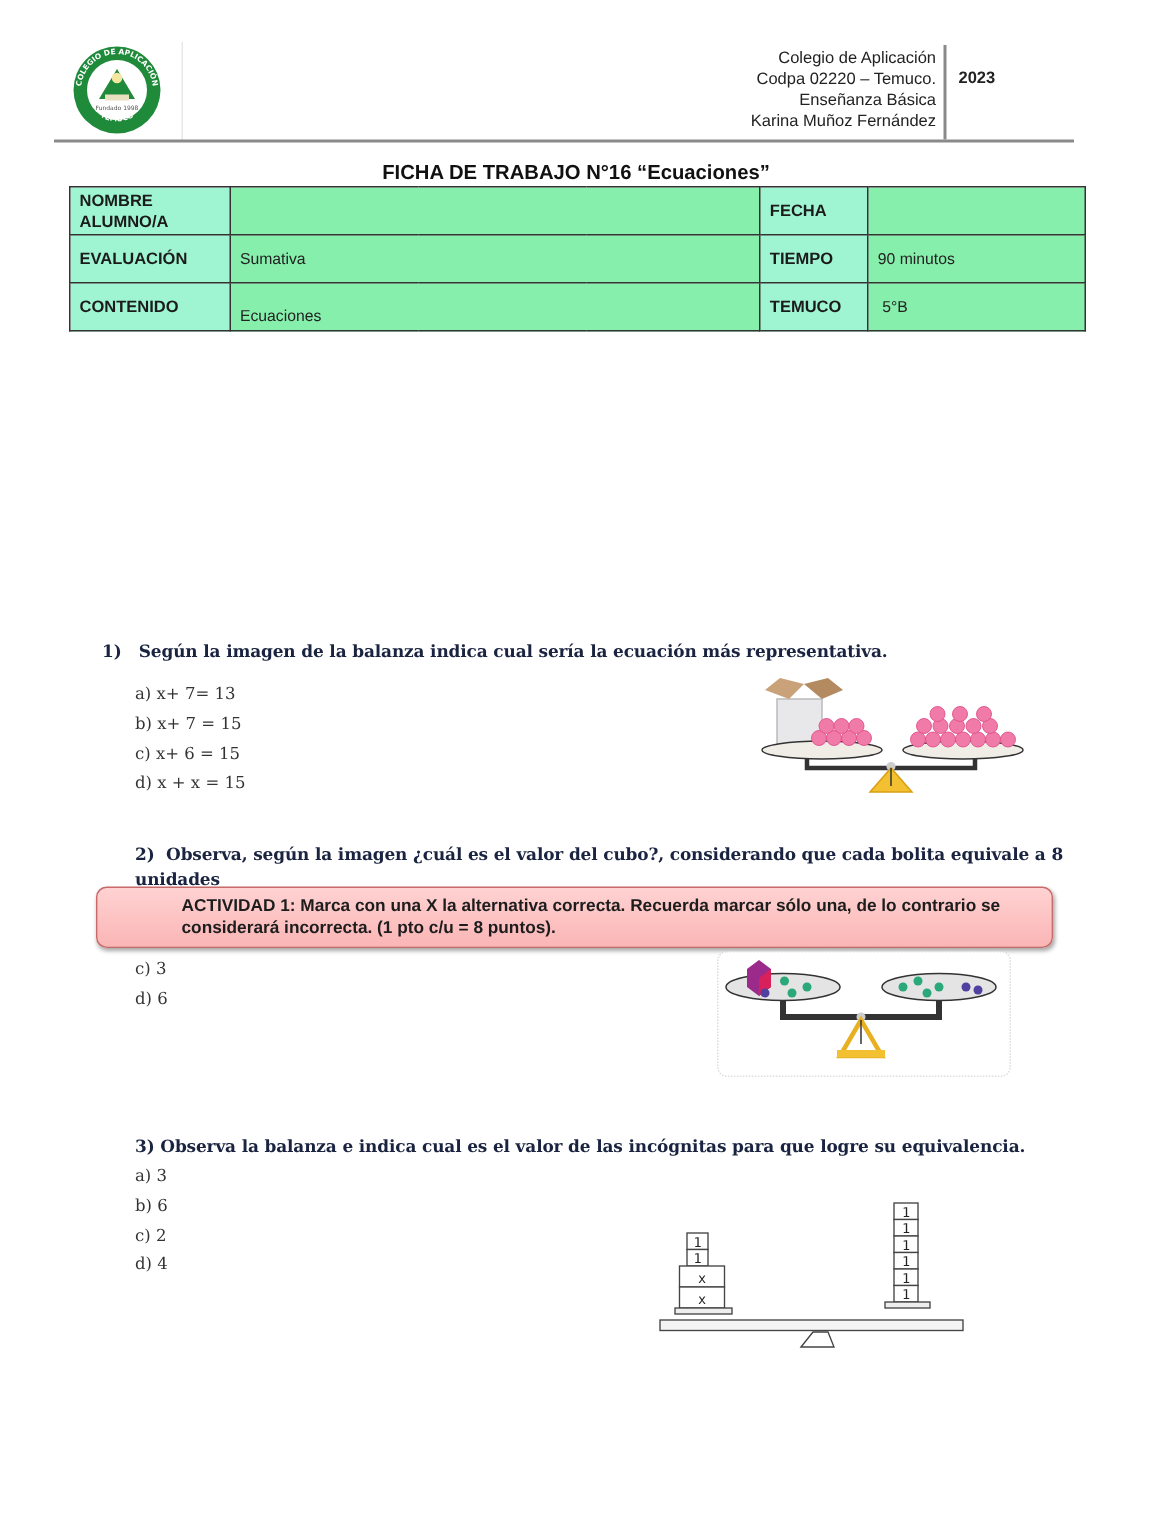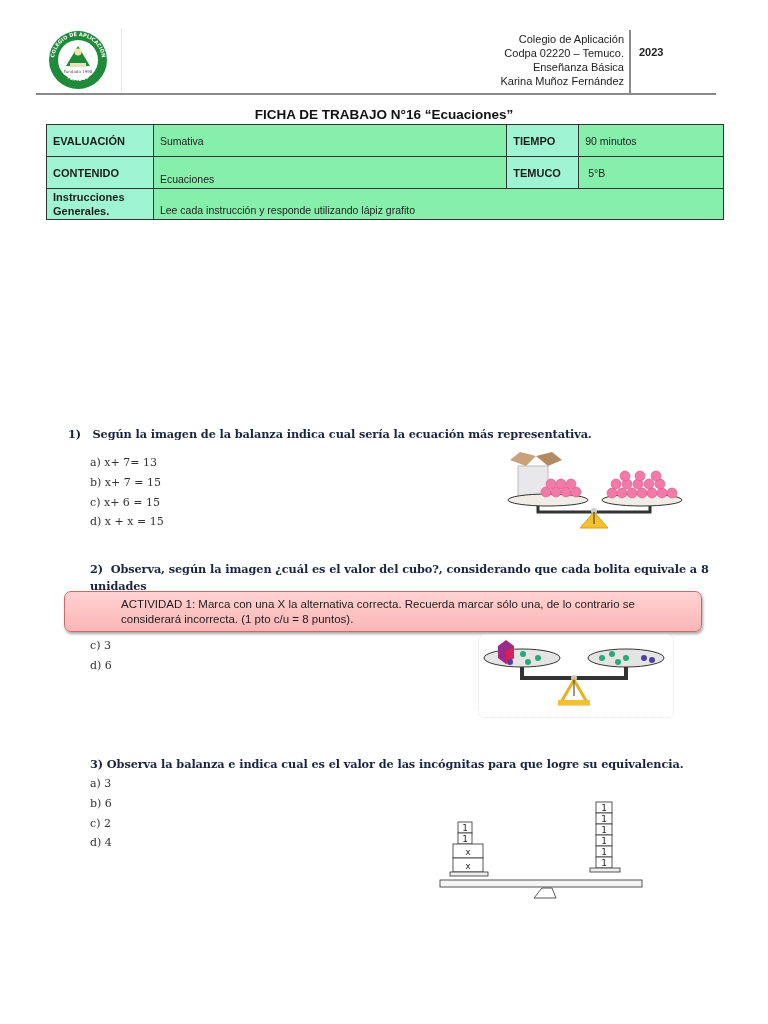--- a/index.html
+++ b/index.html
@@ -24,21 +24,21 @@
     .info-table td.val { background: #86efac; color: #222; font-size: 10.5px; }
     .vb { vertical-align: bottom !important; padding-bottom: 3px !important; }
 
     
     .q-title { position: absolute; font-family: "DejaVu Serif", serif; font-weight: bold; font-size: 11.3px; color: #1a2440; letter-spacing: -0.1px; }
     .opt { position: absolute; font-family: "DejaVu Serif", serif; font-size: 11px; color: #333; }
 
     
     .callout { position: absolute; left: 64px; top: 591px; width: 638px; height: 41px; border-radius: 7px;
       background: linear-gradient(#ffd2d2, #fbb5b5); border: 1px solid #c96a6a; box-shadow: 1px 2px 3px rgba(0,0,0,0.35); }
-    .callout p { position: absolute; left: 56px; top: 5px; right: 30px; font-weight: normal; font-size: 11.5px; line-height: 15px; color: #1d1d1d; }
+    .callout p { position: absolute; left: 56px; top: 5px; right: 30px; font-weight: bold; font-size: 11.5px; line-height: 15px; color: #1d1d1d; }
 
     .illus { position: absolute; }
   </style>
 </head>
 <body>
 
 <div class="logo-box">
   <svg width="86" height="66" viewBox="0 0 86 66">
     <circle cx="42" cy="32" r="29" fill="#1e8a3a"></circle>
     <circle cx="42" cy="32" r="20" fill="#ffffff"></circle>
@@ -72,35 +72,37 @@
 <table class="info-table">
   <colgroup>
     <col style="width:107px">
       <col style="width:126px">
       <col style="width:112px">
       <col style="width:116px">
       <col style="width:72px">
       <col style="width:145px">
   </colgroup>
   <tbody>
+      <tr style="height:32px">
+    <td class="lbl" style="line-height:14px">NOMBRE ALUMNO/A</td>
+    <td class="val" colspan="3"></td>
+    <td class="lbl">FECHA</td>
+    <td class="val"></td>
+  </tr>
   <tr style="height:32px">
     <td class="lbl">EVALUACIÓN</td>
     <td class="val" colspan="3">Sumativa</td>
     <td class="lbl">TIEMPO</td>
     <td class="val">90 minutos</td>
   </tr>
   <tr style="height:32px">
     <td class="lbl">CONTENIDO</td>
     <td class="val vb" colspan="3">Ecuaciones</td>
     <td class="lbl">TEMUCO</td>
     <td class="val" style="padding-left:9px">5°B</td>
-  </tr>
-  <tr style="height:31px">
-    <td class="lbl" style="line-height:14px">Instrucciones Generales.</td>
-    <td class="val vb" colspan="5">Lee cada instrucción y responde utilizando lápiz grafito</td>
   </tr>
 </tbody>
   </table>
 
 <div class="q-title" style="left:68px; top:427px;">
   <span>1)</span>&nbsp;&nbsp;
   <span>Según la imagen de la balanza indica cual sería la ecuación más representativa.</span>
 </div>
 <div class="opt" style="left:90px; top:456px;">a) x+ 7= 13</div>
 <div class="opt" style="left:90px; top:476px;">b) x+ 7 = 15</div>

